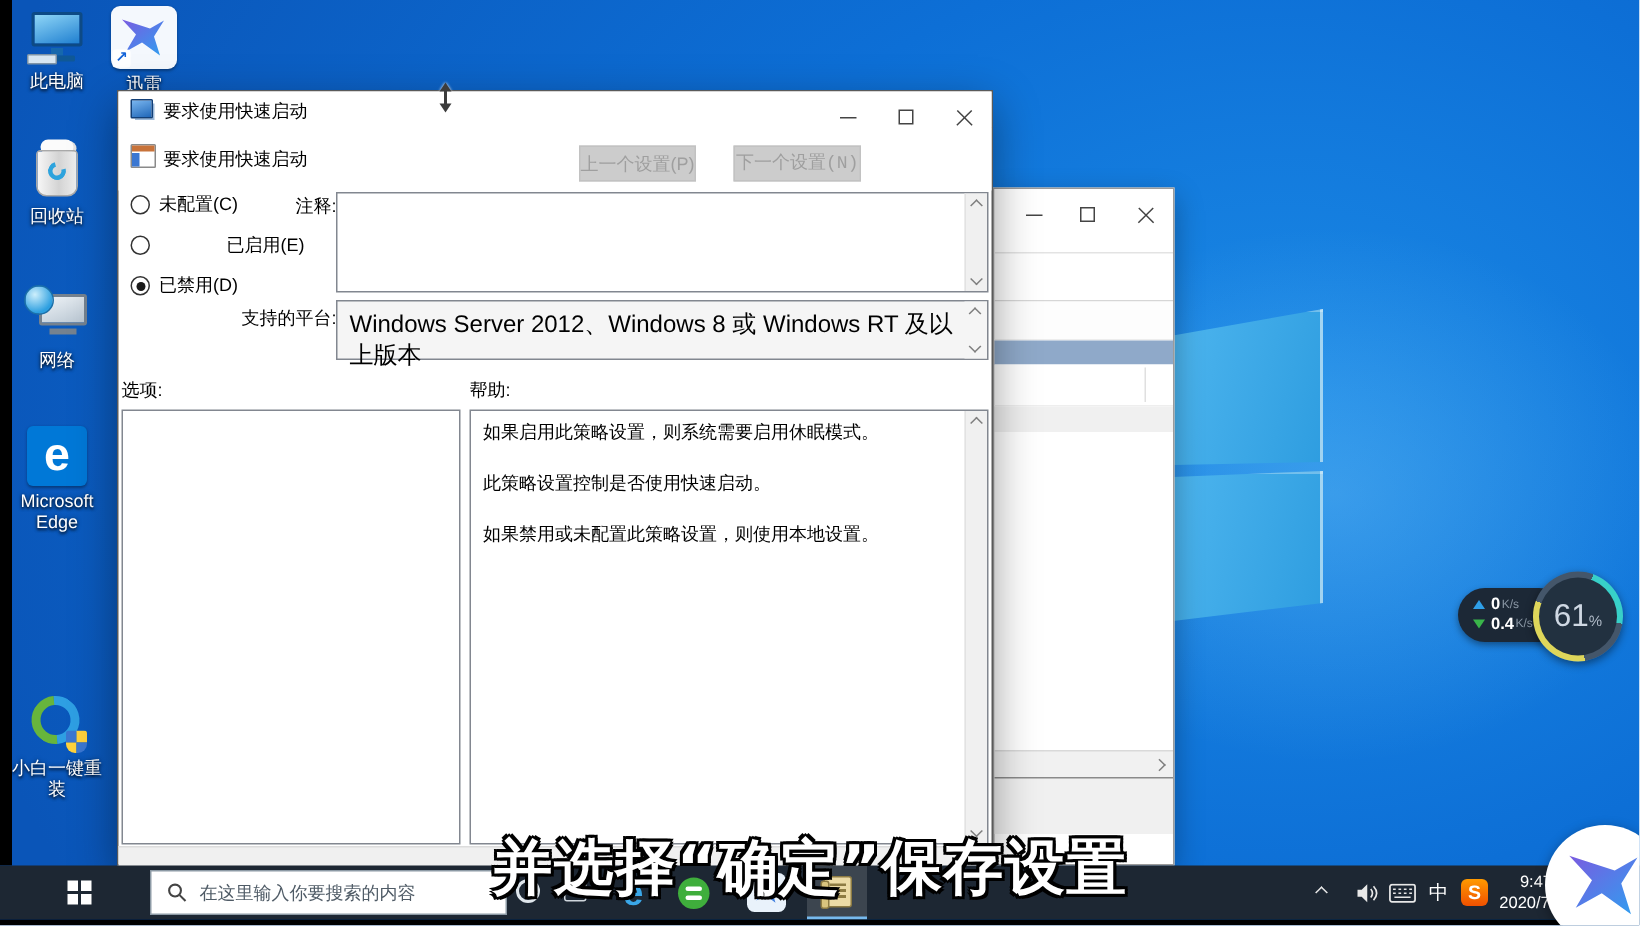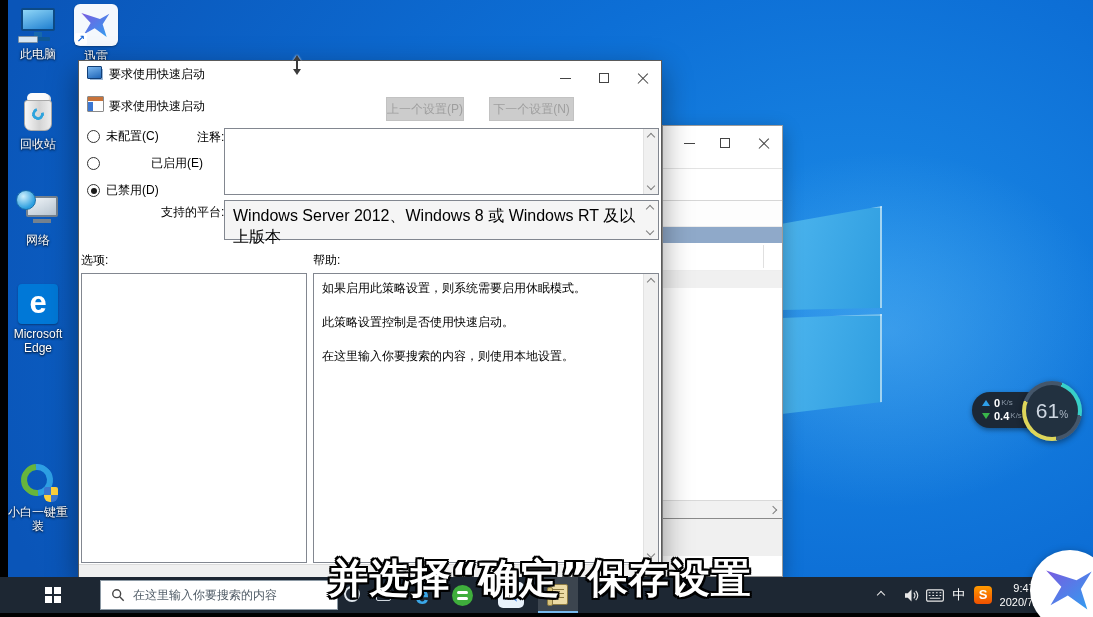--- a/index.html
+++ b/index.html
@@ -120,21 +120,21 @@
       background:linear-gradient(160deg,#7ab6ef,#1f66b8); border:1px solid #123f77; border-radius:1px; box-shadow:2px 2px 0 -1px #9bb8d8; }
   .dlg-tb .ttxt { position:absolute; left:30px; top:5px; font-size:12px; }
   .dlg-tb .wcbtn.b-min { left:476px; } .dlg-tb .wcbtn.b-max { left:515px; } .dlg-tb .wcbtn.b-close { left:553px; }
   .dlg-row2 { position:absolute; left:0; top:24px; width:100%; height:42px; background:#fff; }
   .picon { position:absolute; left:8px; top:11px; width:17px; height:16px; background:#fff; border:1px solid #8a8a8a; border-radius:1px; }
   .picon::before { content:""; position:absolute; left:0; top:0; right:0; height:4px; background:#c8733a; }
   .picon::after { content:""; position:absolute; left:0; top:5px; width:5px; bottom:0; background:#3b77d2; }
   .pname { position:absolute; left:30px; top:13px; }
   .gpbtn { position:absolute; top:12px; height:24px; background:#cccccc; border:1px solid #c2c2c2; color:#9f9f9f;
            font-size:12px; text-align:center; line-height:22px; }
-  .gpbtn.prev { left:307px; width:78px; } .gpbtn.next { left:410px; width:85px; }
+  .gpbtn.prev { left:307px; width:78px; } .gpbtn.next { left:410px; width:85px;font-family:Liberation Mono, monospace; }
 
   .radio-item { position:absolute; left:8px; display:flex; align-items:center; }
   .radio { width:13px; height:13px; border:1px solid #333; border-radius:50%; background:#fff; position:relative; margin-right:6px; }
   .radio.sel::after { content:""; position:absolute; inset:2.5px; border-radius:50%; background:#1a1a1a; }
 
   .flabel { position:absolute; }
   .fbox { position:absolute; border:1px solid #828790; background:#fff; }
   .sb-col { position:absolute; right:0; top:0; bottom:0; width:15px; background:#f0f0f0; border-left:1px solid #e2e2e2; }
   .sb-col .chev.up { position:absolute; top:5px; left:4px; }
   .sb-col .chev.down { position:absolute; bottom:5px; left:4px; }
@@ -366,21 +366,21 @@
 
     <span class="flabel" style="left:2px; top:191px;">选项:</span>
     <span class="flabel" style="left:234px; top:191px;">帮助:</span>
 
     <div class="fbox" style="left:2px; top:212px; width:226px; height:290px;"></div>
 
     <div class="fbox" style="left:234px; top:212px; width:346px; height:290px;">
       <div class="helptext">
         <p>如果启用此策略设置，则系统需要启用休眠模式。</p>
         <p>此策略设置控制是否使用快速启动。</p>
-        <p>在这里输入你要搜索的内容，则使用本地设置。</p>
+        <p>如果禁用或未配置此策略设置，则使用本地设置。</p>
       </div>
       <div class="sb-col">
         <span class="chev up"></span>
         <span class="chev down"></span>
       </div>
     </div>
 
     <div class="dlg-bottom"></div>
   </div>
 

